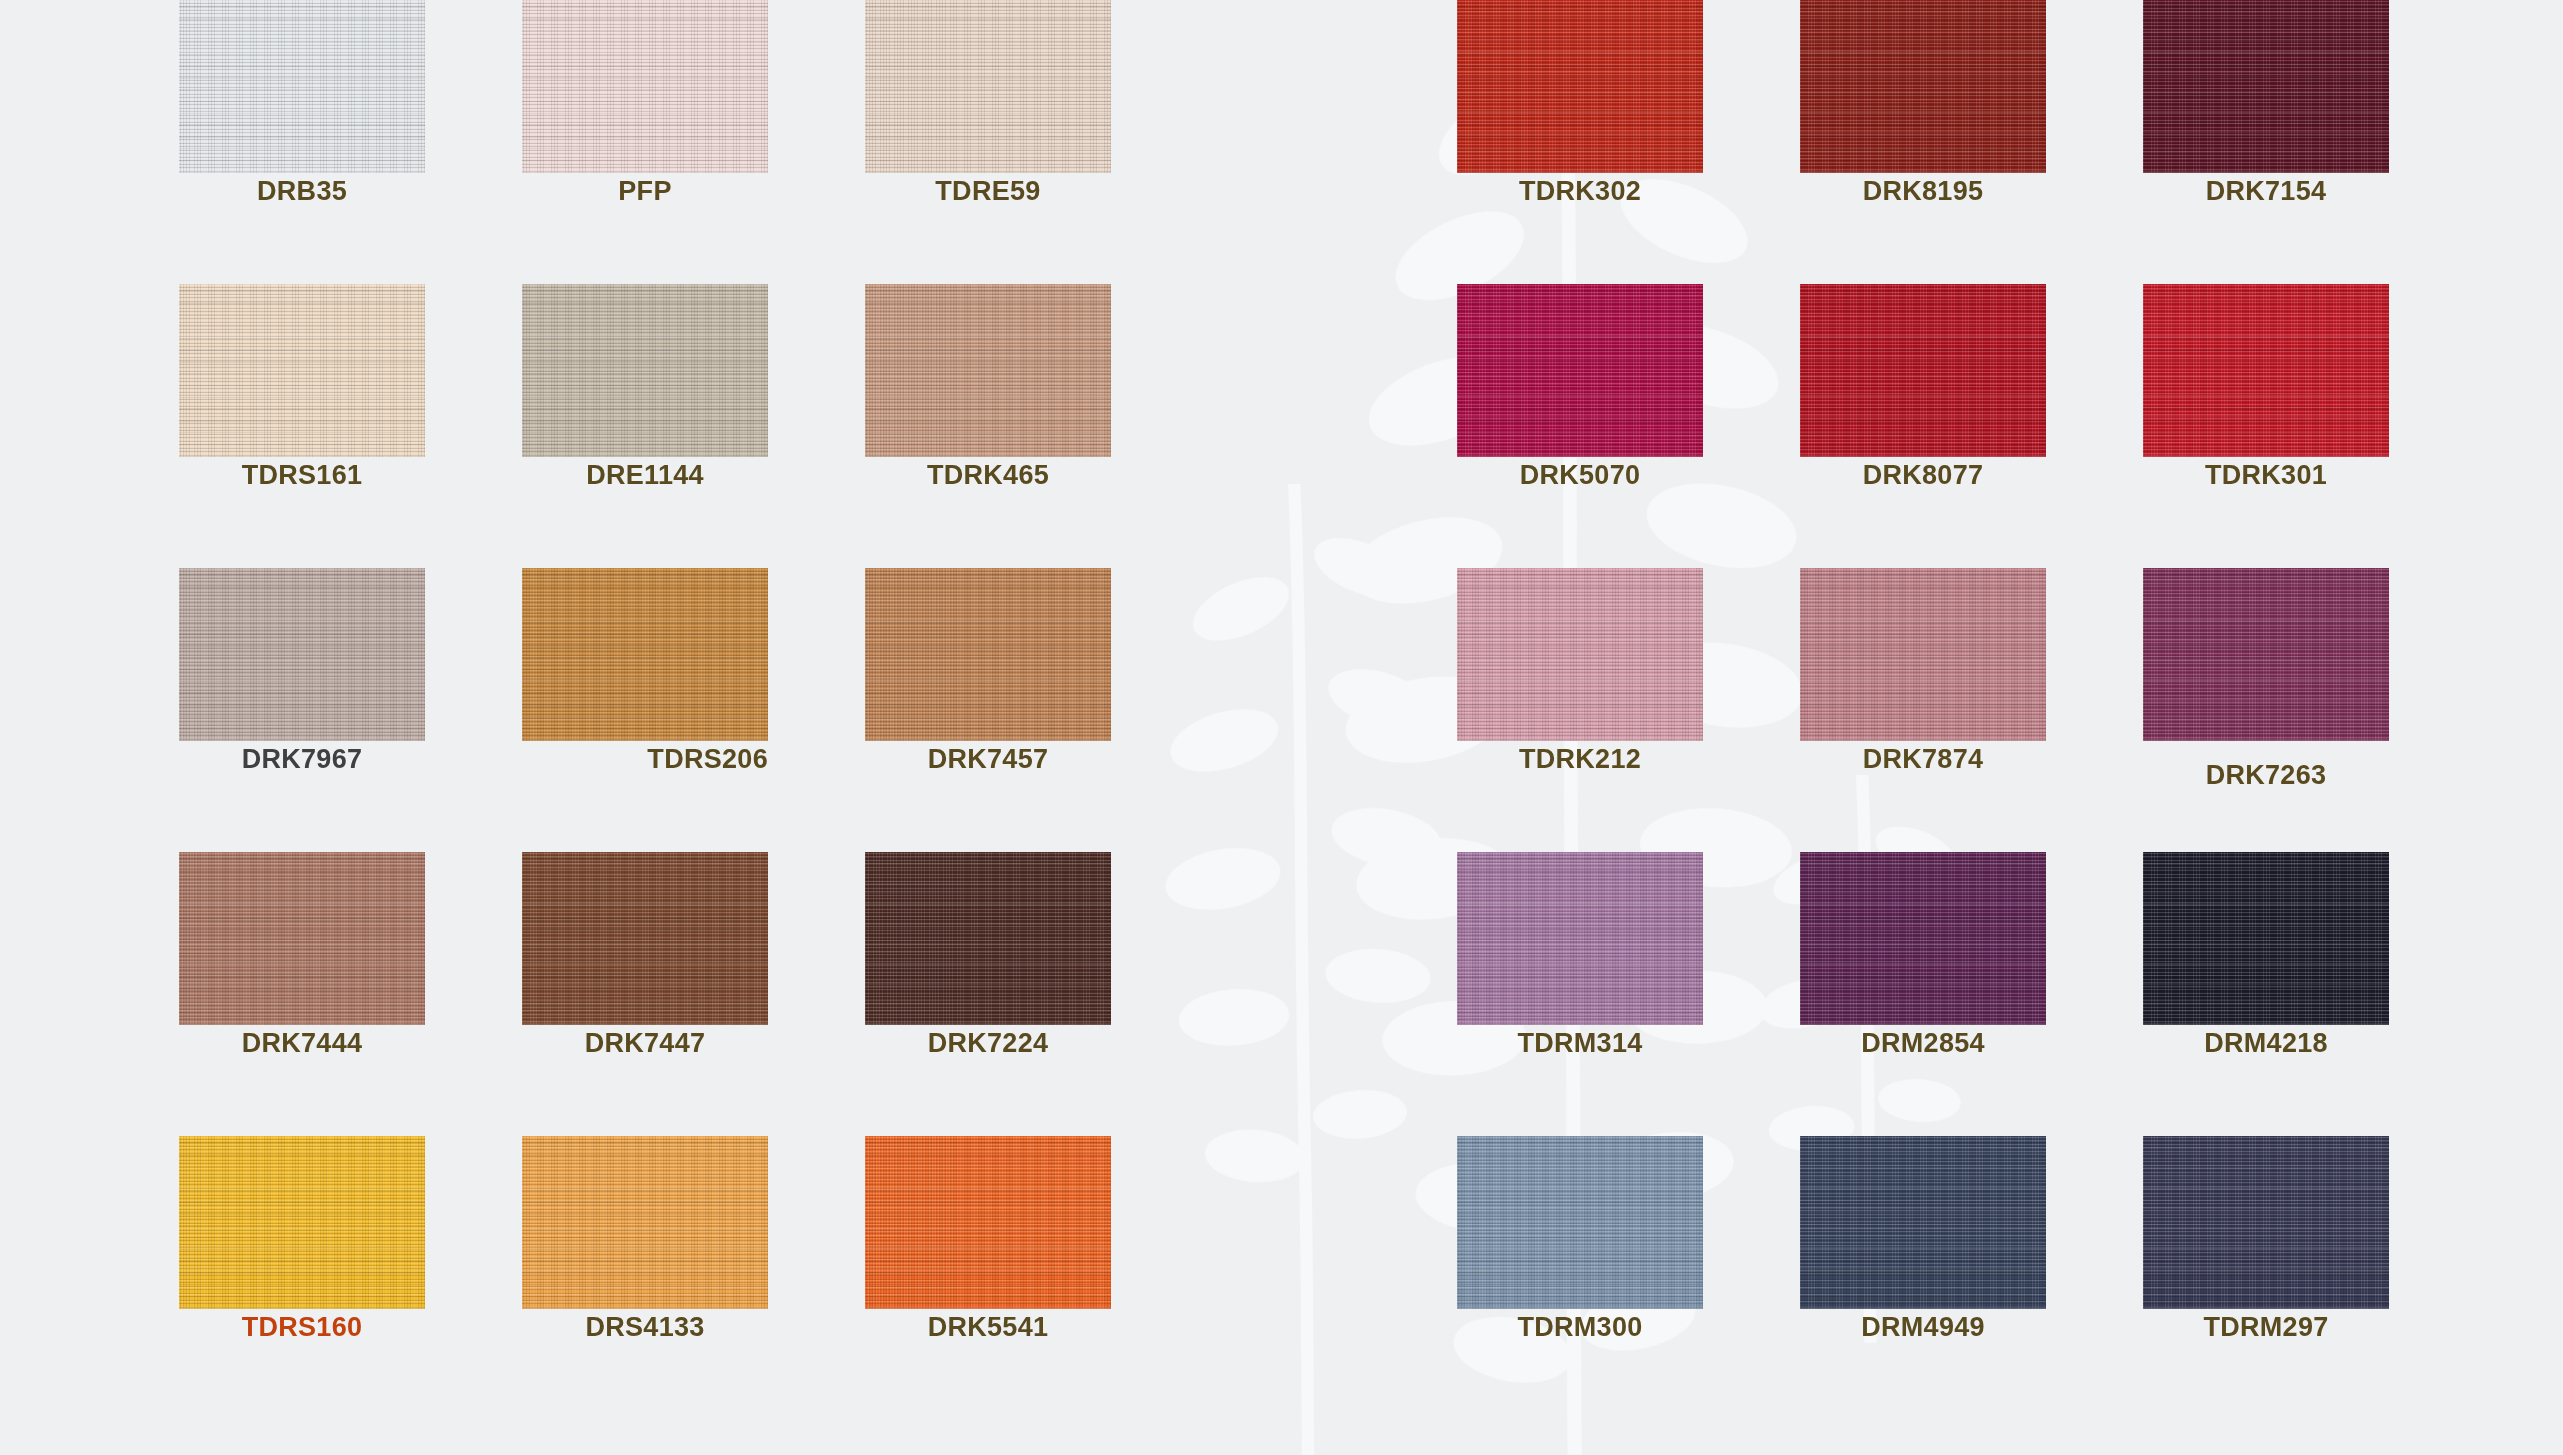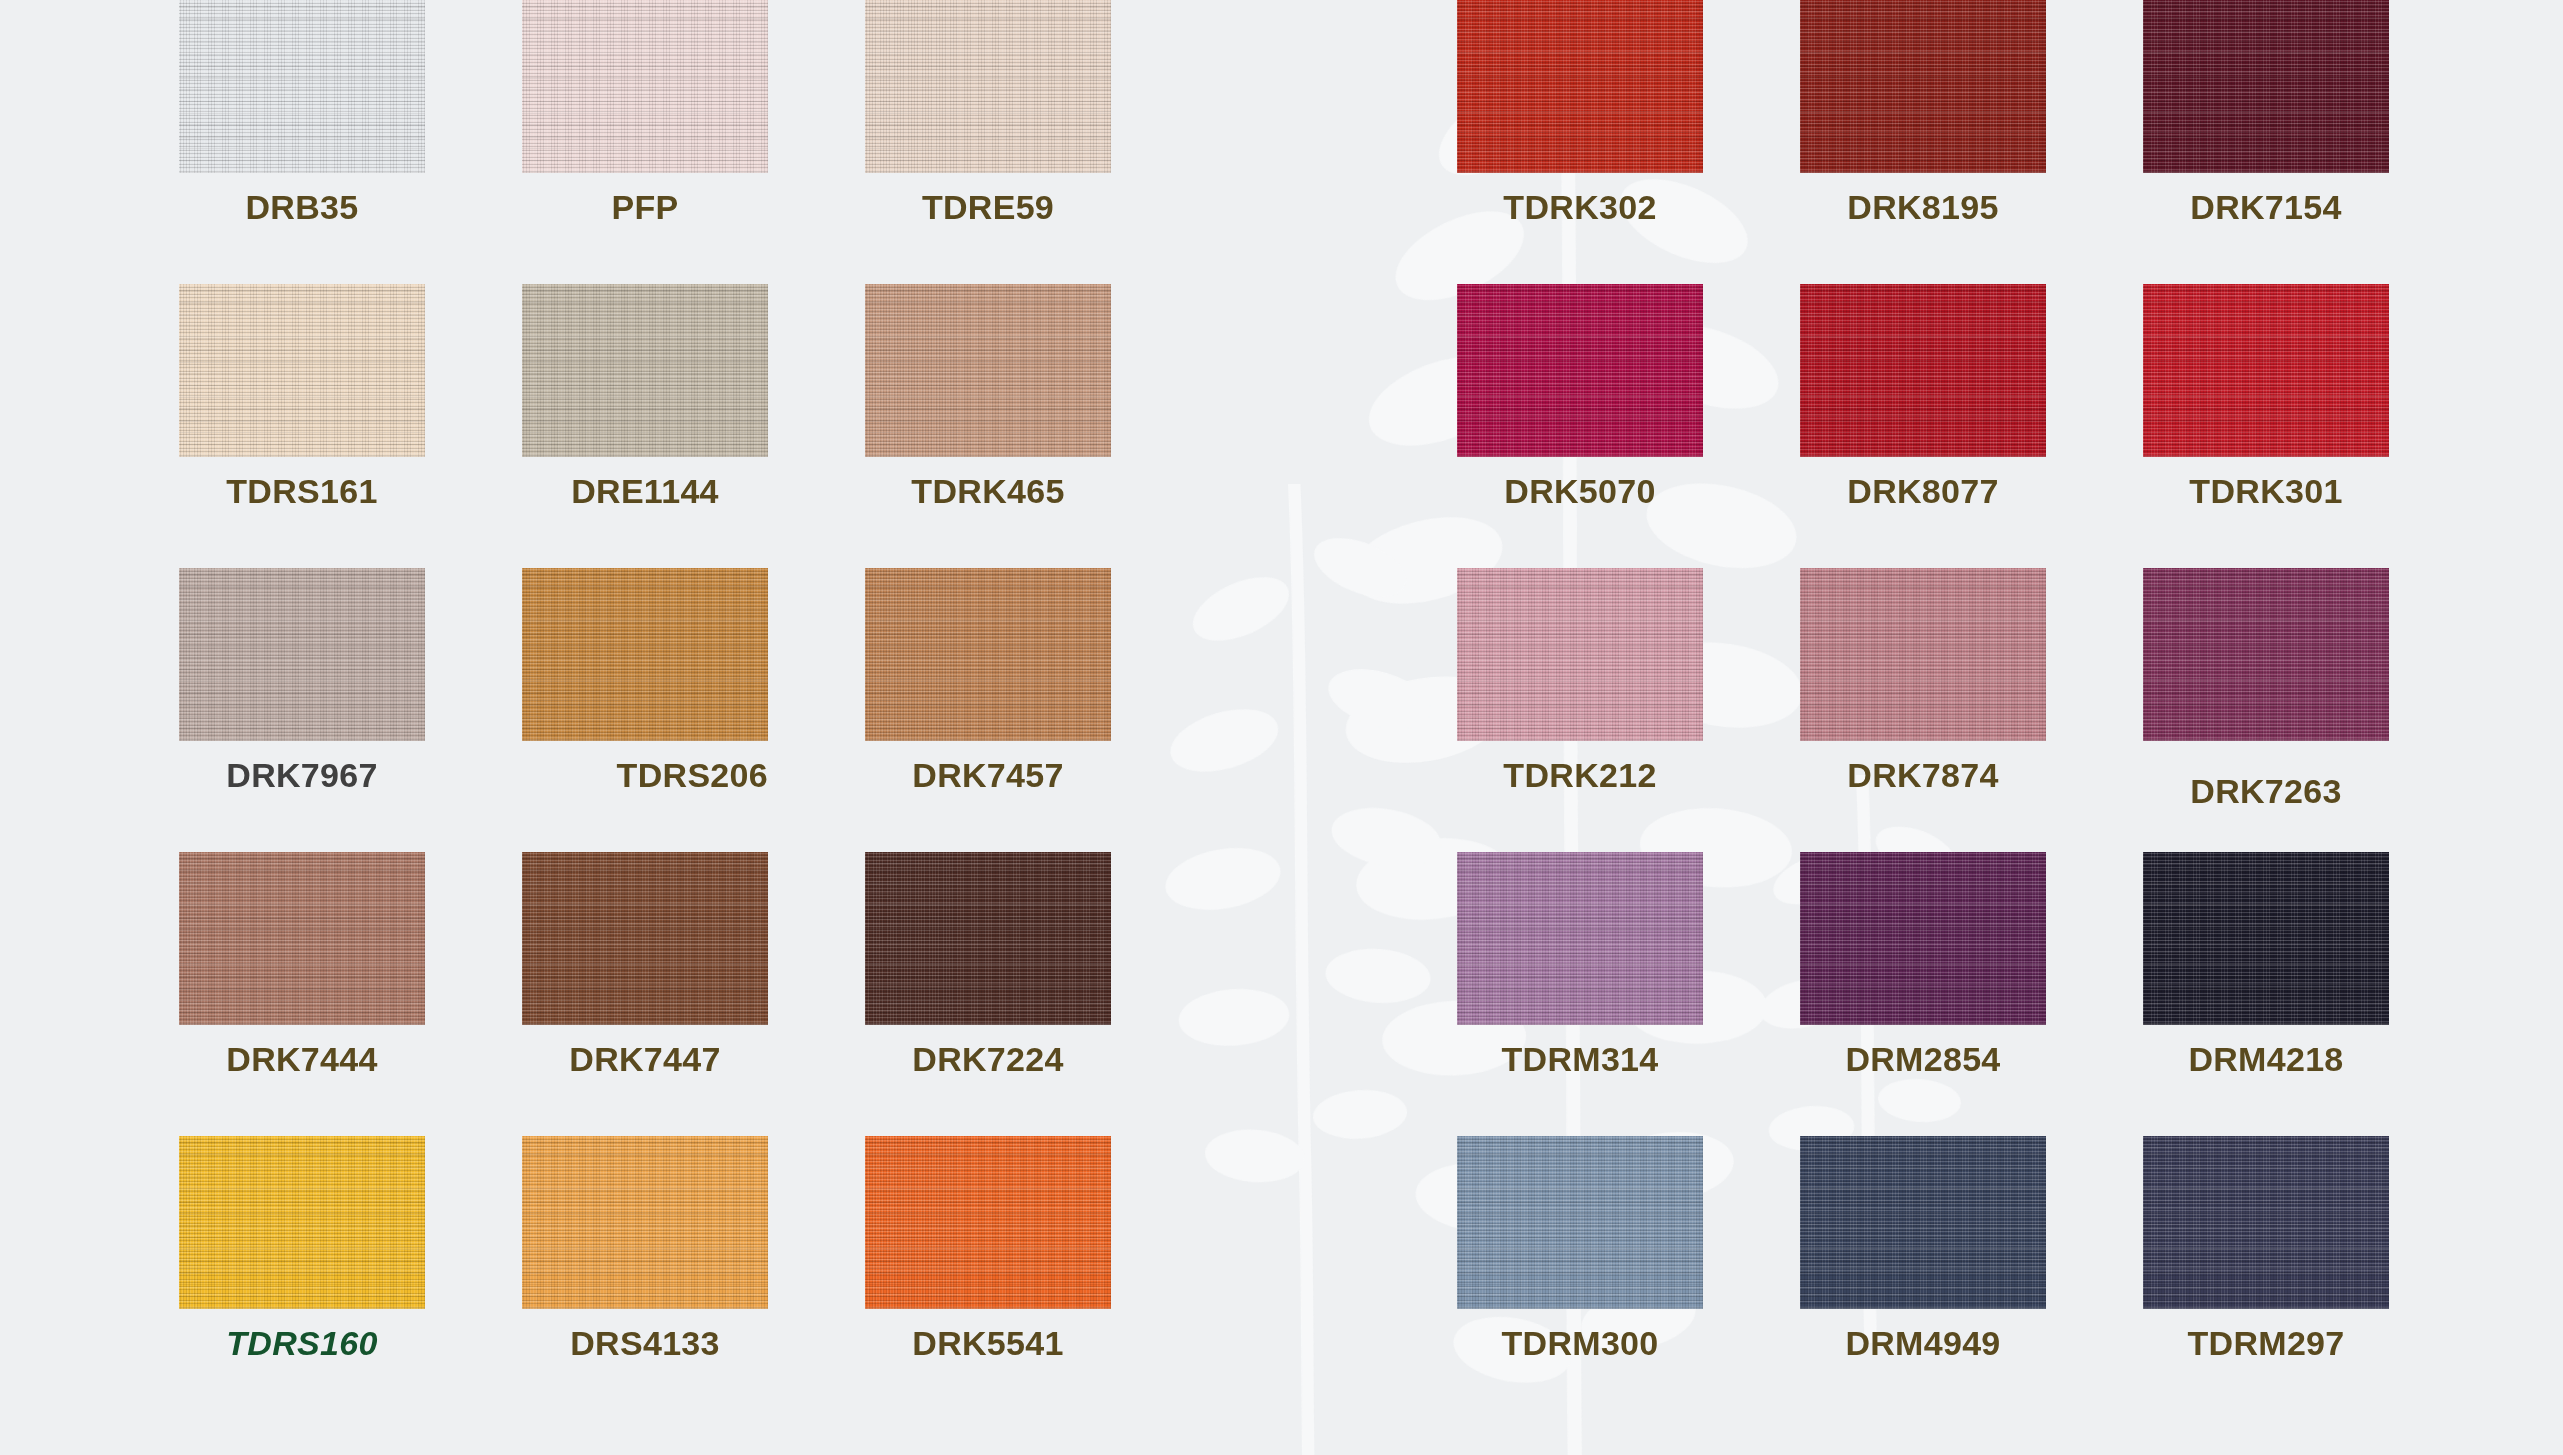--- a/index.html
+++ b/index.html
@@ -112,25 +112,25 @@
         0deg,
         rgba(255,255,255,0.07) 0px,
         rgba(255,255,255,0.07) 2.1px,
         rgba(0,0,0,0.00) 2.1px,
         rgba(0,0,0,0.00) 20px
       );
   }
 
   .label {
     position: absolute;
-    top: 188px;
+    top: 176px;
     left: 0;
     width: 246px;
     text-align: center;
-    font-size: 34px;
+    font-size: 27px;
     font-weight: bold;
     letter-spacing: 0.3px;
     color: #5a4a1f;
     font-family: "Liberation Sans", sans-serif;
     white-space: nowrap;
   }
 </style>
 </head>
 <body style="background-color: rgb(238, 240, 242);">
 
@@ -243,21 +243,21 @@
       <div class="label" style="color: rgb(90, 74, 31);">DRK7447</div>
     </div>
 
     <div class="cell">
       <div class="swatch" style="background-color: rgb(78, 44, 37);"></div>
       <div class="label" style="color: rgb(90, 74, 31);">DRK7224</div>
     </div>
 
     <div class="cell">
       <div class="swatch" style="background-color: rgb(242, 187, 42);"></div>
-      <div class="label" style="color: #14532d; font-style: italic;">TDRS160</div>
+      <div class="label" style="color: #c2410c;">TDRS160</div>
     </div>
 
     <div class="cell">
       <div class="swatch" style="background-color: rgb(237, 164, 75);"></div>
       <div class="label" style="color: rgb(90, 74, 31);">DRS4133</div>
     </div>
 
     <div class="cell">
       <div class="swatch" style="background-color: rgb(237, 101, 36);"></div>
       <div class="label" style="color: rgb(90, 74, 31);">DRK5541</div>

